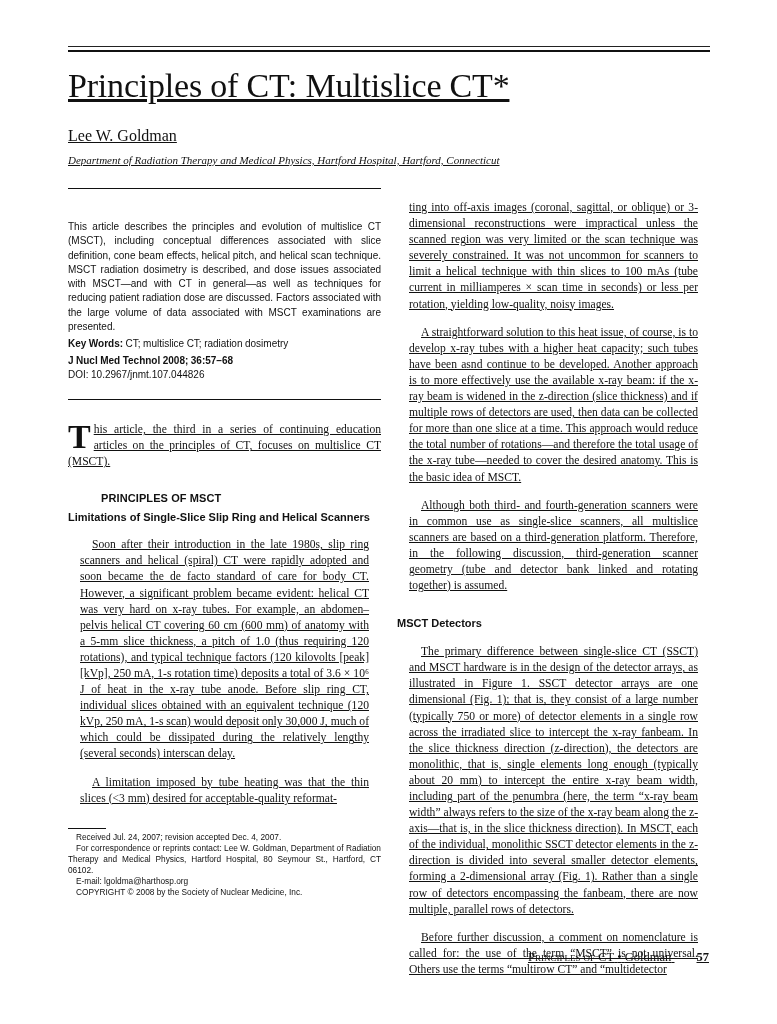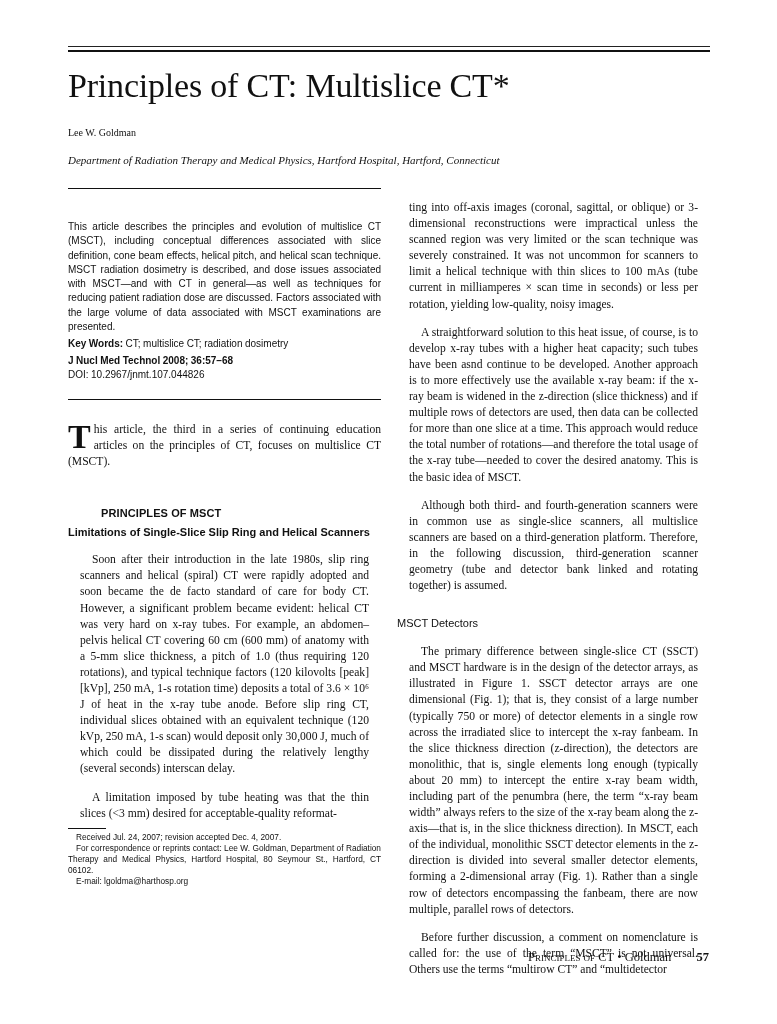--- a/index.html
+++ b/index.html
@@ -1,26 +1,26 @@
 <!DOCTYPE html>
 <html><head>
 <meta charset="utf-8">
 <style>
   html, body { margin: 0; padding: 0; background: #ffffff; }
   body { width: 777px; height: 1024px; position: relative; overflow: hidden; color: #111; }
-  .serif { font-family: "Liberation Serif", "DejaVu Serif", serif; }
+  .serif { font-family: "Liberation Serif", "DejaVu Serif", serif; text-decoration: underline; }
   .sans { font-family: "Liberation Sans", "DejaVu Sans", sans-serif; }
 
   .top-rule { position: absolute; left: 68px; top: 46px; width: 642px; height: 0;
               border-top: 1px solid #222; }
   .top-rule2 { position: absolute; left: 68px; top: 50px; width: 642px; height: 0;
               border-top: 2.5px solid #111; }
 
   .title { position: absolute; left: 68px; top: 66px; font-size: 34px; line-height: 40px; margin: 0; font-weight: normal; letter-spacing: -0.2px; }
-  .author { position: absolute; left: 68px; top: 127px; font-size: 10px; }
+  .author { position: absolute; left: 68px; top: 127px; font-size: 16px; }
   .affil { position: absolute; left: 68px; top: 154px; font-size: 11px; font-style: italic; }
 
   .col { position: absolute; text-align: justify; }
   .col-left { left: 68px; top: 188px; width: 313px; }
   .col-right { left: 397px; top: 188px; width: 313px; }
 
   .rule-short { border-top: 1.5px solid #111; height: 0; margin: 0; }
 
   .abstract { font-size: 10px; line-height: 14.3px; margin-top: 31px; word-spacing: -0.3px; }
   .abstract p { margin: 0; }
@@ -28,31 +28,31 @@
   .kw b, .cite b { font-weight: bold; }
   .cite { margin-top: 2px !important; }
 
   .body-text { font-size: 11.6px; line-height: 16.1px; }
   .body-text p { margin: 12px; text-indent: 12px; }
   .body-text p.noindent { text-indent: 0; }
 
   .intro { margin-top: 22px; font-size: 11.6px; line-height: 16px; }
   .dropcap { float: left; font-size: 34px; line-height: 26px; font-weight: bold; margin: 2px 3px 0 0; }
 
-  .h1 { font-size: 11px; font-weight: bold; margin: 37px 0 4px 0; letter-spacing: 0.1px; padding-left: 33px; }
+  .h1 { font-size: 11px; font-weight: bold; margin: 22px 0 4px 0; letter-spacing: 0.1px; padding-left: 33px; }
   .h2 { font-size: 11px; font-weight: bold; margin: 6px 0 0 0; line-height: 15px; }
 
   .footnote-rule { position: absolute; left: 68px; top: 828px; width: 38px; border-top: 1px solid #111; }
   .footnotes { position: absolute; left: 68px; top: 832px; width: 313px; font-size: 8.3px; line-height: 11px; text-align: justify; }
   .footnotes p { margin: 0; text-indent: 8px; }
 
   .running-foot { position: absolute; right: 68px; top: 950px; font-size: 12.5px; }
   .running-foot .sc { font-variant: small-caps; margin-left: 13px; }
   .running-foot .page { font-weight: bold; margin-left: 22px; }
-  .h2r { font-size: 11px; font-weight: normal; margin: 22px 0 13px 0; line-height: 15px; }
+  .h2r { font-size: 11px; font-weight: bold; margin: 22px 0 13px 0; line-height: 15px; }
 </style>
 </head>
 <body>
 
 <div class="top-rule"></div>
 <div class="top-rule2"></div>
 
 <h1 class="title serif">Principles of CT: Multislice CT*</h1>
 <div class="author serif">Lee W. Goldman</div>
 <div class="affil serif">Department of Radiation Therapy and Medical Physics, Hartford Hospital, Hartford, Connecticut</div>
@@ -77,20 +77,21 @@
     <p>Soon after their introduction in the late 1980s, slip ring scanners and helical (spiral) CT were rapidly adopted and soon became the de facto standard of care for body CT. However, a significant problem became evident: helical CT was very hard on x-ray tubes. For example, an abdomen–pelvis helical CT covering 60 cm (600 mm) of anatomy with a 5-mm slice thickness, a pitch of 1.0 (thus requiring 120 rotations), and typical technique factors (120 kilovolts [peak] [kVp], 250 mA, 1-s rotation time) deposits a total of 3.6 × 10⁶ J of heat in the x-ray tube anode. Before slip ring CT, individual slices obtained with an equivalent technique (120 kVp, 250 mA, 1-s scan) would deposit only 30,000 J, much of which could be dissipated during the relatively lengthy (several seconds) interscan delay.</p>
     <p>A limitation imposed by tube heating was that the thin slices (&lt;3 mm) desired for acceptable-quality reformat-</p>
   </div>
 </div>
 
 <div class="footnote-rule"></div>
 <div class="footnotes sans">
   <p>Received Jul. 24, 2007; revision accepted Dec. 4, 2007.</p>
   <p>For correspondence or reprints contact: Lee W. Goldman, Department of Radiation Therapy and Medical Physics, Hartford Hospital, 80 Seymour St., Hartford, CT 06102.</p>
   <p>E-mail: lgoldma@harthosp.org</p>
+  <p>COPYRIGHT © 2008 by the Society of Nuclear Medicine, Inc.</p>
 </div>
 
 <div class="col col-right">
   <div class="body-text serif">
     <p class="noindent">ting into off-axis images (coronal, sagittal, or oblique) or 3-dimensional reconstructions were impractical unless the scanned region was very limited or the scan technique was severely constrained. It was not uncommon for scanners to limit a helical technique with thin slices to 100 mAs (tube current in milliamperes × scan time in seconds) or less per rotation, yielding low-quality, noisy images.</p>
     <p>A straightforward solution to this heat issue, of course, is to develop x-ray tubes with a higher heat capacity; such tubes have been asnd continue to be developed. Another approach is to more effectively use the available x-ray beam: if the x-ray beam is widened in the z-direction (slice thickness) and if multiple rows of detectors are used, then data can be collected for more than one slice at a time. This approach would reduce the total number of rotations—and therefore the total usage of the x-ray tube—needed to cover the desired anatomy. This is the basic idea of MSCT.</p>
     <p>Although both third- and fourth-generation scanners were in common use as single-slice scanners, all multislice scanners are based on a third-generation platform. Therefore, in the following discussion, third-generation scanner geometry (tube and detector bank linked and rotating together) is assumed.</p>
   </div>
   <div class="h2r sans">MSCT Detectors</div>
   <div class="body-text serif">

